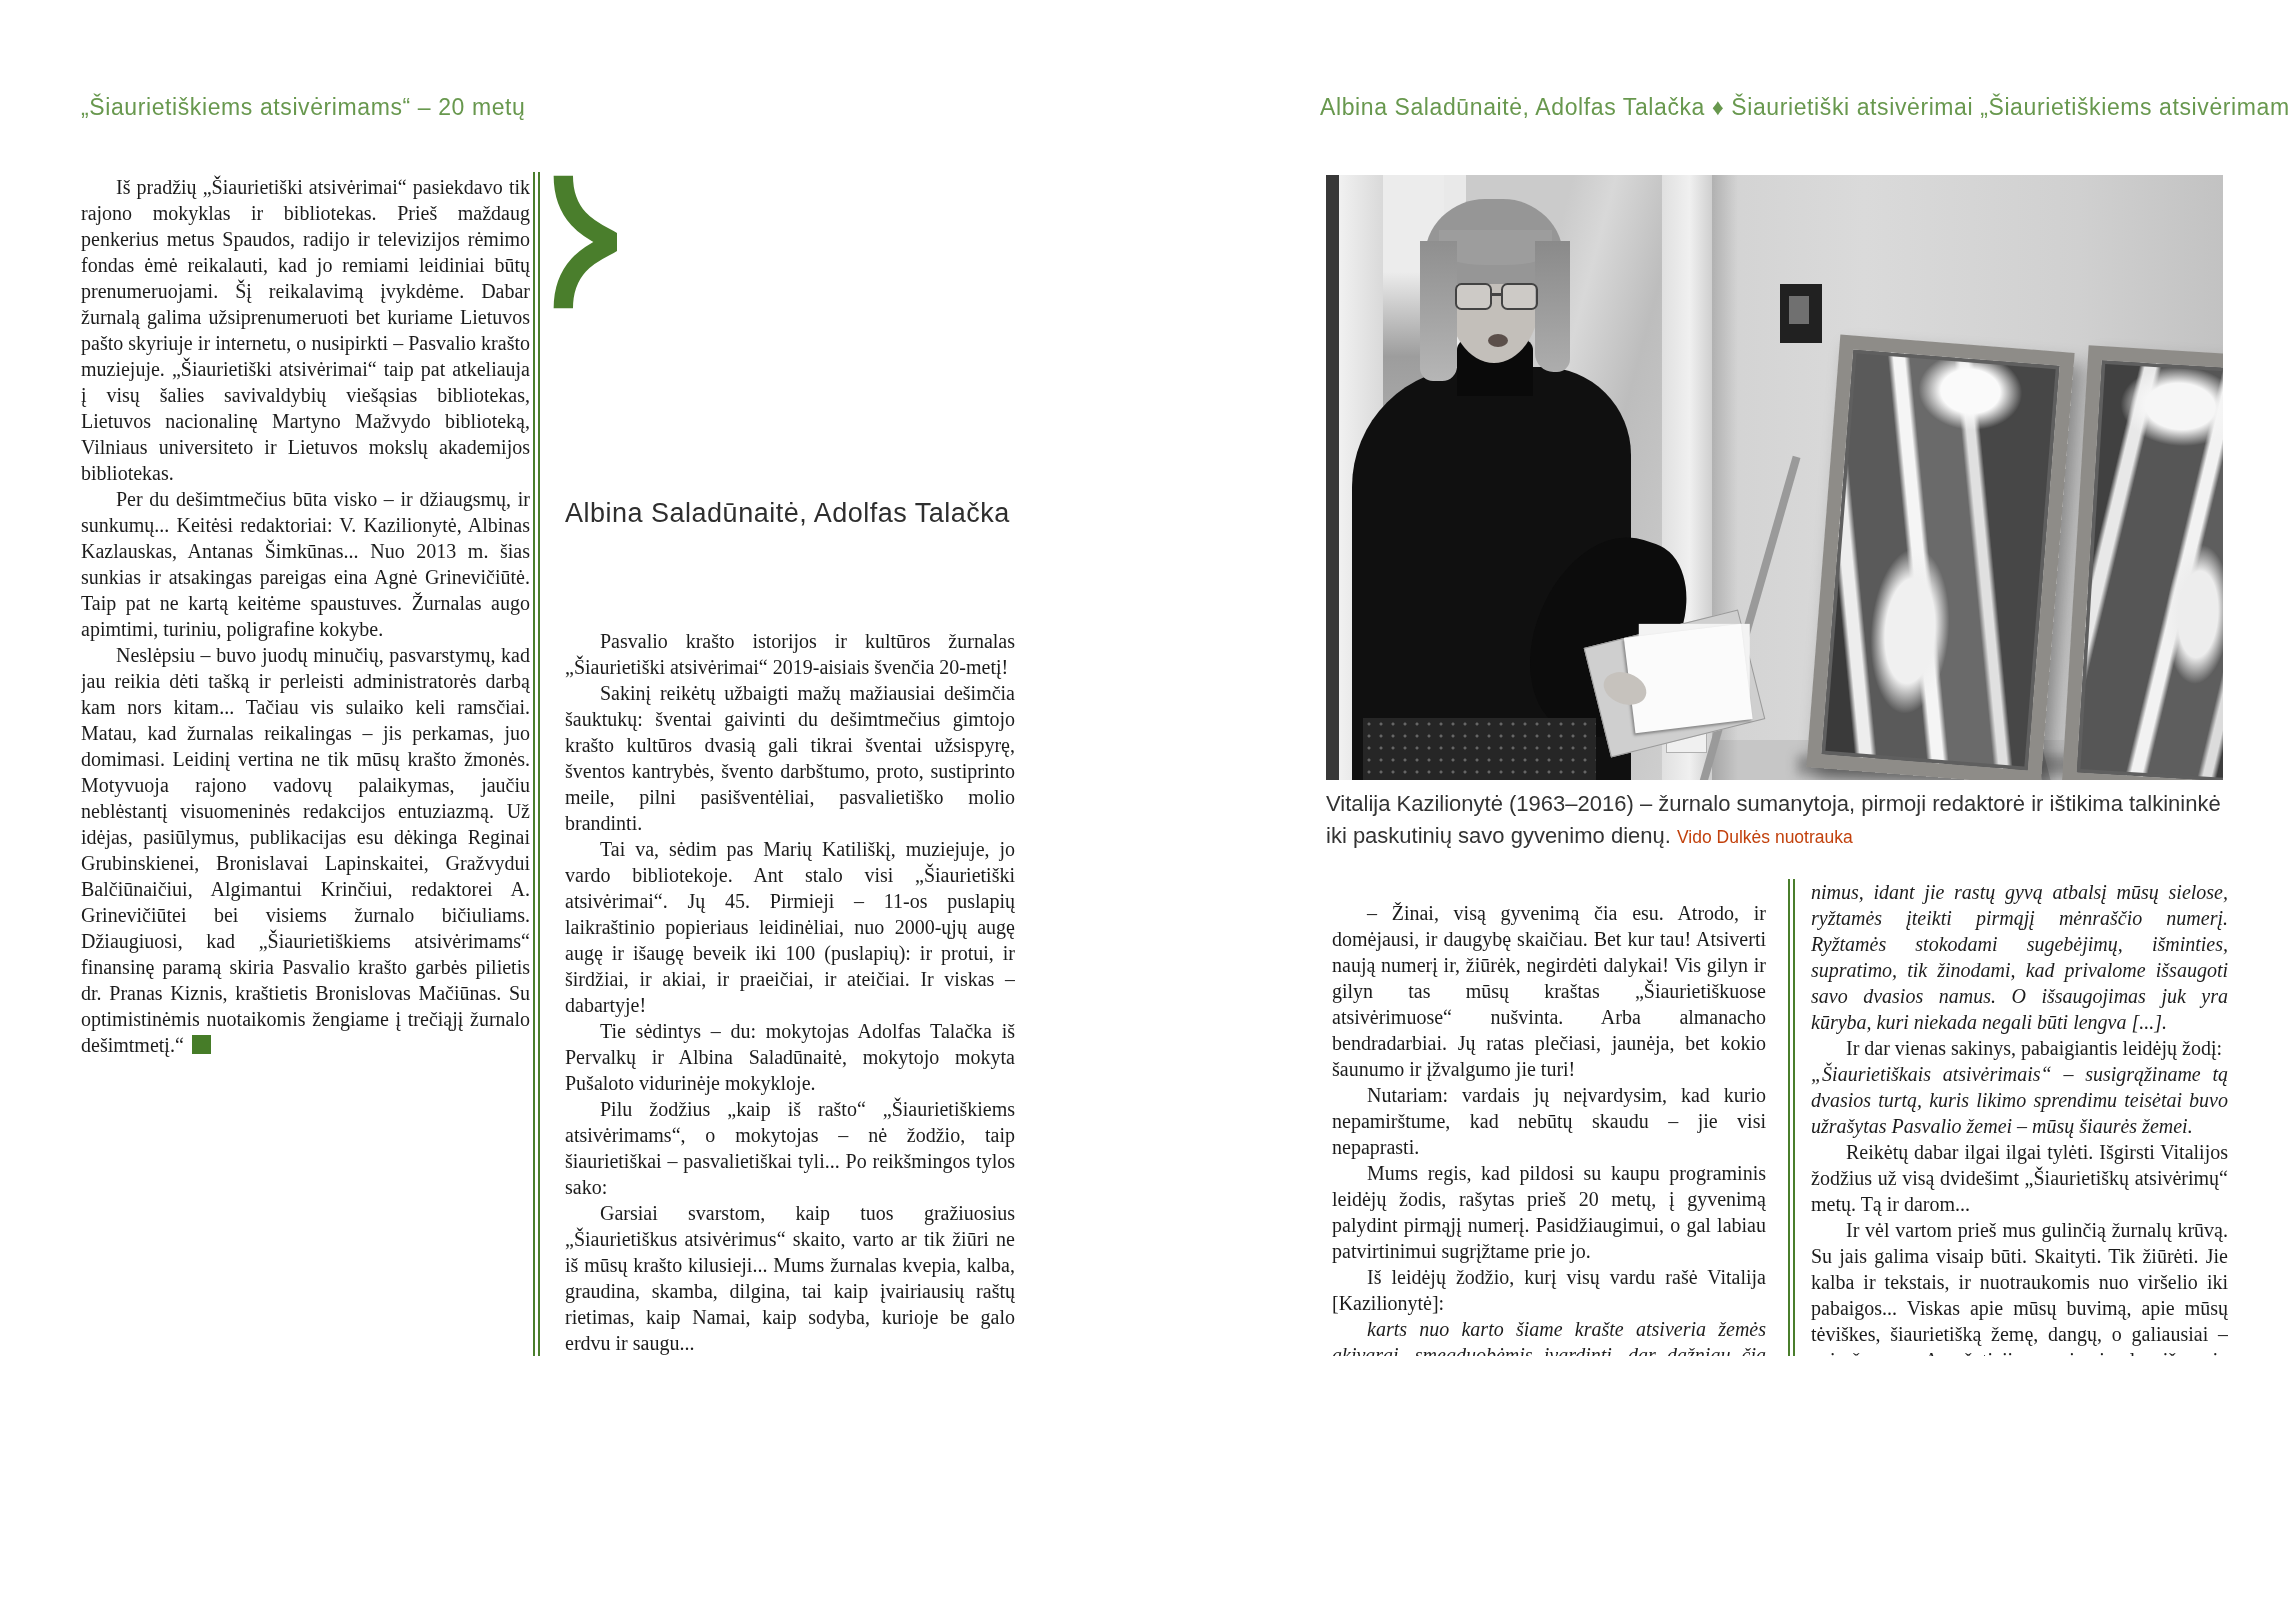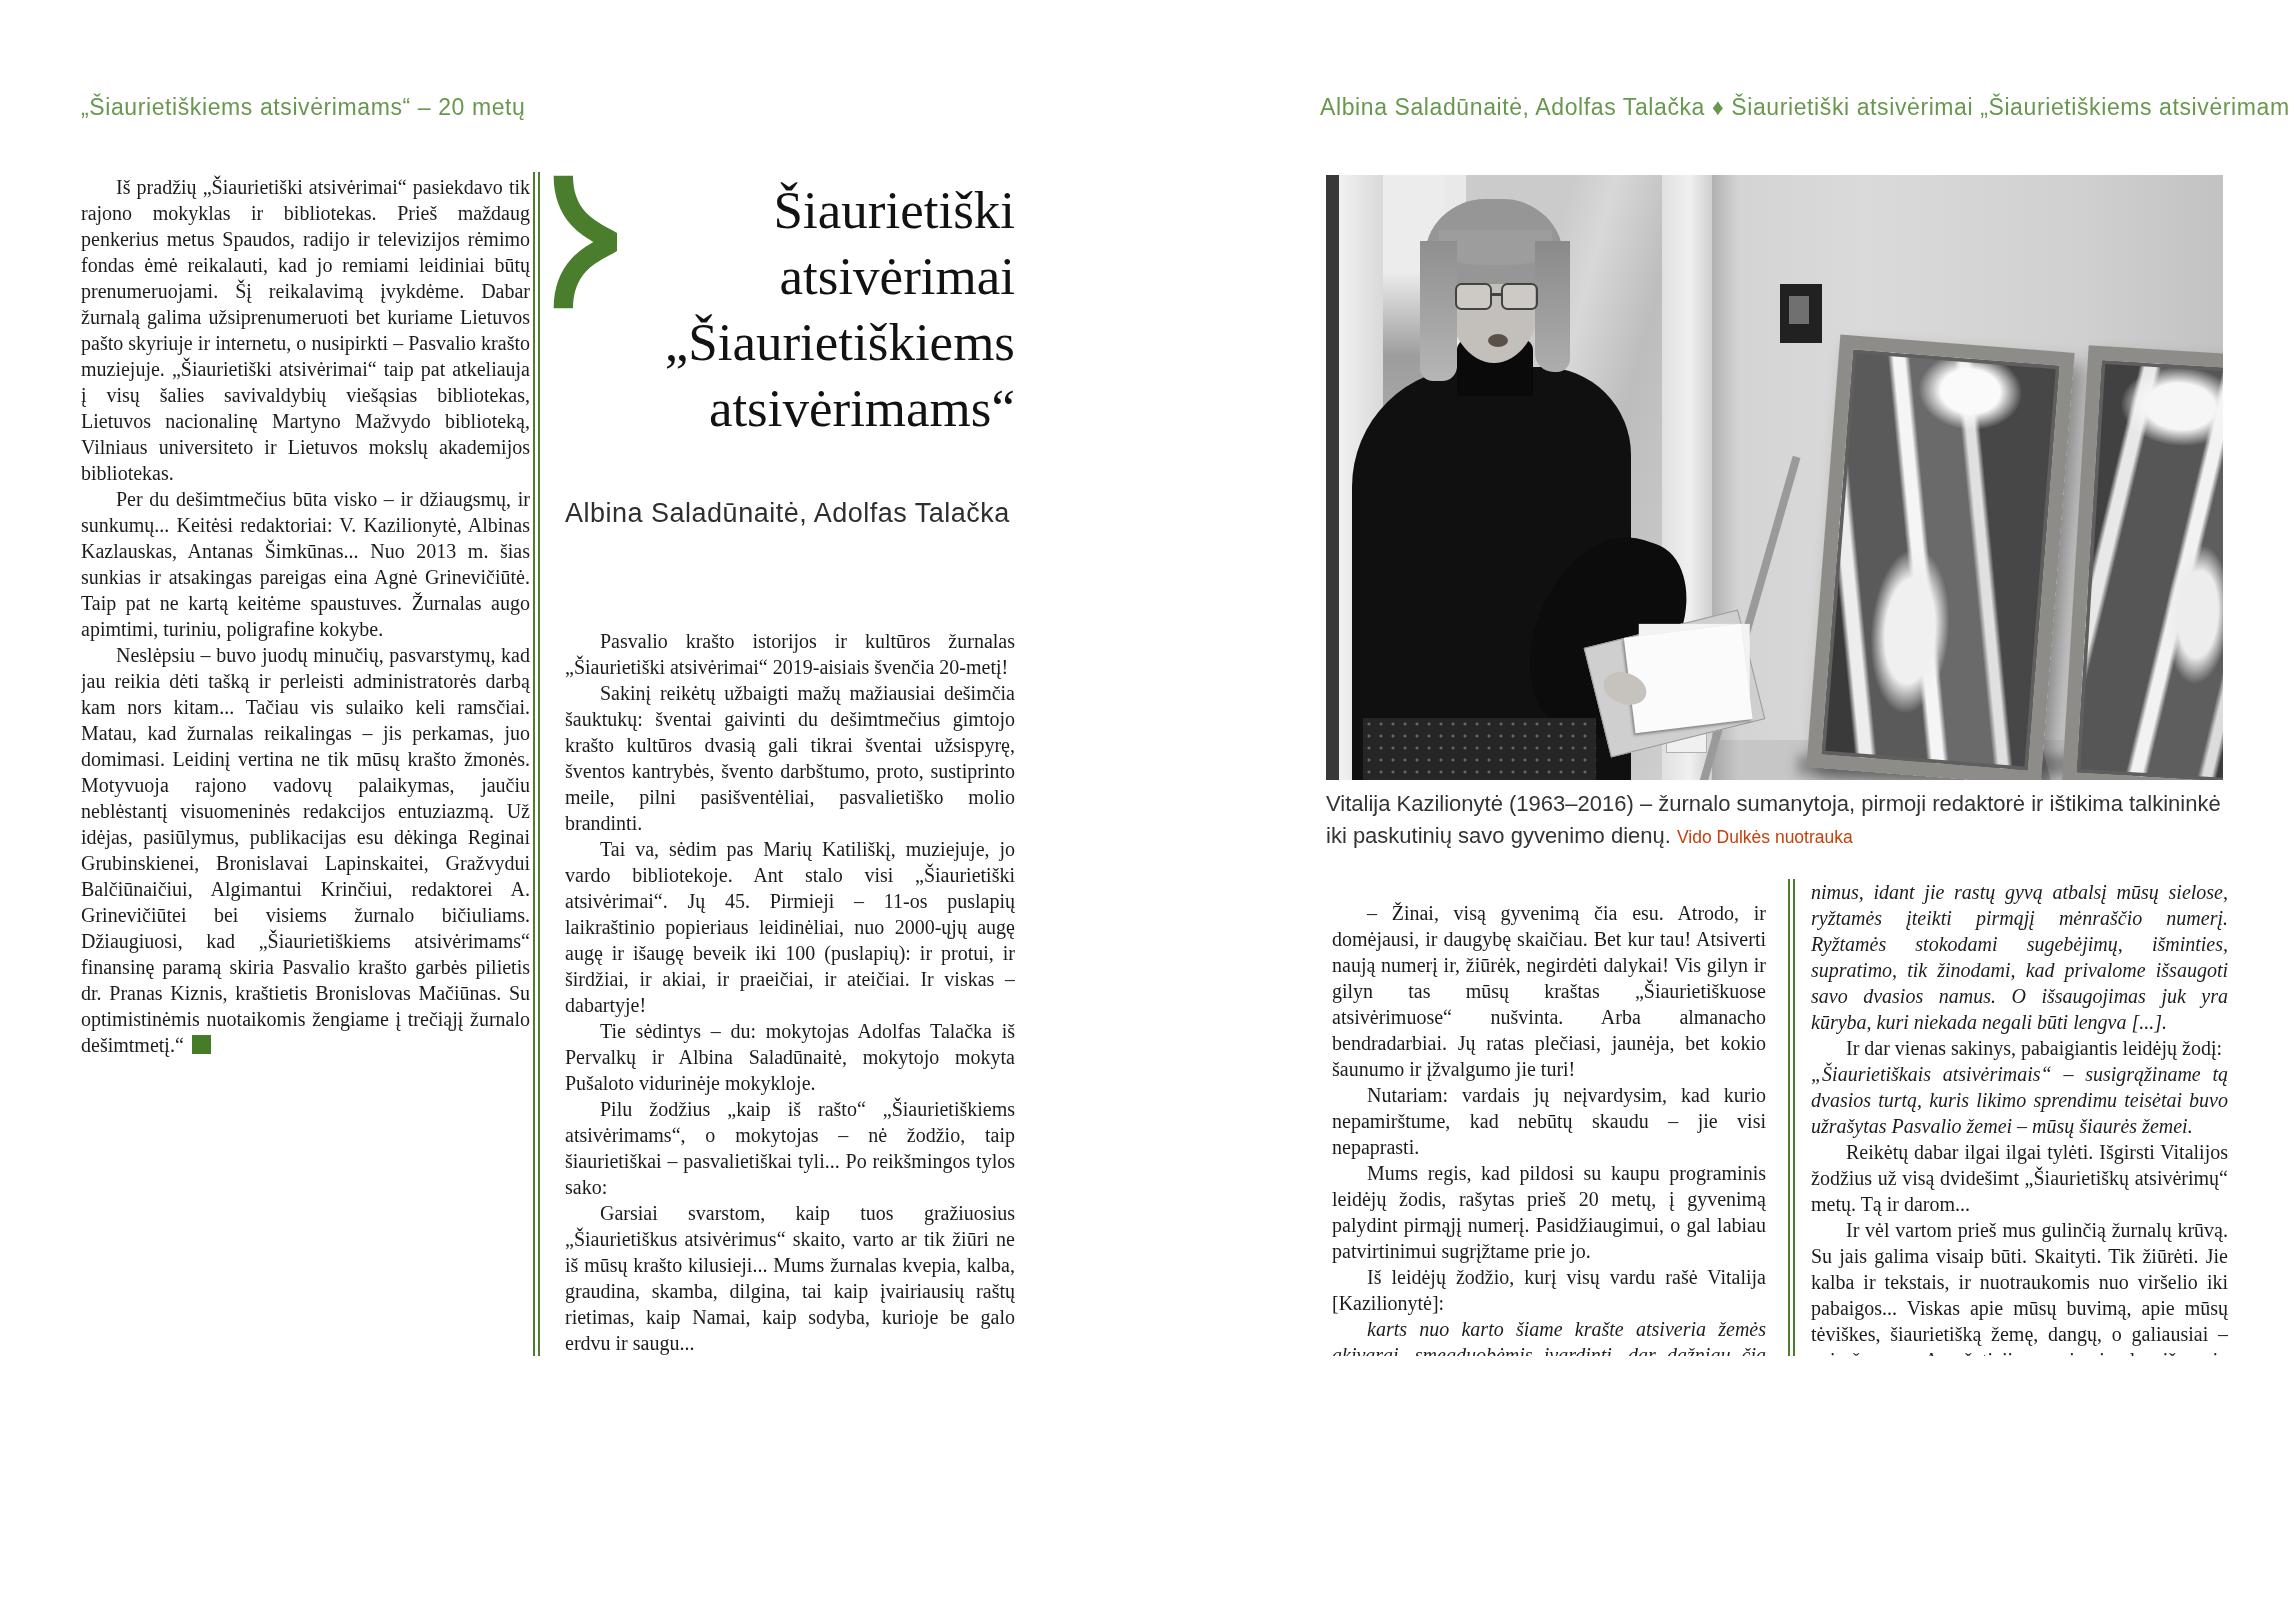--- a/index.html
+++ b/index.html
@@ -99,26 +99,20 @@
     </div>
 
   <div class="abs vrule" style="left:533px;top:172px;height:1325px;"></div>
 
   <div class="abs" style="left:552px;top:172px;width:65px;height:140px;">
     <svg width="65" height="140" viewBox="0 0 70 152">
       <path d="M 12,4 C 12,58 56,68 66,76 C 56,84 12,94 12,148" fill="none" stroke="#4a7e2c" stroke-width="21" stroke-linecap="butt"></path>
     </svg>
   </div>
 
-  <div class="abs title" style="left:570px;top:177px;">
-    <div>Šiaurietiški</div>
-    <div>atsivėrimai</div>
-    <div>„Šiaurietiškiems</div>
-    <div>atsivėrimams“</div>
-  </div>
 
   <div class="abs byline" style="left:565px;top:498px;">Albina Saladūnaitė, Adolfas Talačka</div>
 
   <div class="abs bodycol" style="left:565px;top:628px;width:450px;height:897px;">
       <p class="para">Pasvalio krašto istorijos ir kultūros žurnalas „Šiaurietiški atsivėrimai“ 2019-aisiais švenčia 20-metį!</p>
       <p class="para">Sakinį reikėtų užbaigti mažų mažiausiai dešimčia šauktukų: šventai gaivinti du dešimtmečius gimtojo krašto kultūros dvasią gali tikrai šventai užsispyrę, šventos kantrybės, švento darbštumo, proto, sustiprinto meile, pilni pasišventėliai, pasvalietiško molio brandinti.</p>
       <p class="para">Tai va, sėdim pas Marių Katiliškį, muziejuje, jo vardo bibliotekoje. Ant stalo visi „Šiaurietiški atsivėrimai“. Jų 45. Pirmieji – 11-os puslapių laikraštinio popieriaus leidinėliai, nuo 2000-ųjų augę augę ir išaugę beveik iki 100 (puslapių): ir protui, ir širdžiai, ir akiai, ir praeičiai, ir ateičiai. Ir viskas – dabartyje!</p>
       <p class="para">Tie sėdintys – du: mokytojas Adolfas Talačka iš Pervalkų ir Albina Saladūnaitė, mokytojo mokyta Pušaloto vidurinėje mokykloje.</p>
       <p class="para">Pilu žodžius „kaip iš rašto“ „Šiaurietiškiems atsivėrimams“, o mokytojas – nė žodžio, taip šiaurietiškai – pasvalietiškai tyli... Po reikšmingos tylos sako:</p>
       <p class="para">Garsiai svarstom, kaip tuos gražiuosius „Šiaurietiškus atsivėrimus“ skaito, varto ar tik žiūri ne iš mūsų krašto kilusieji... Mums žurnalas kvepia, kalba, graudina, skamba, dilgina, tai kaip įvairiausių raštų rietimas, kaip Namai, kaip sodyba, kurioje be galo erdvu ir saugu...</p>

